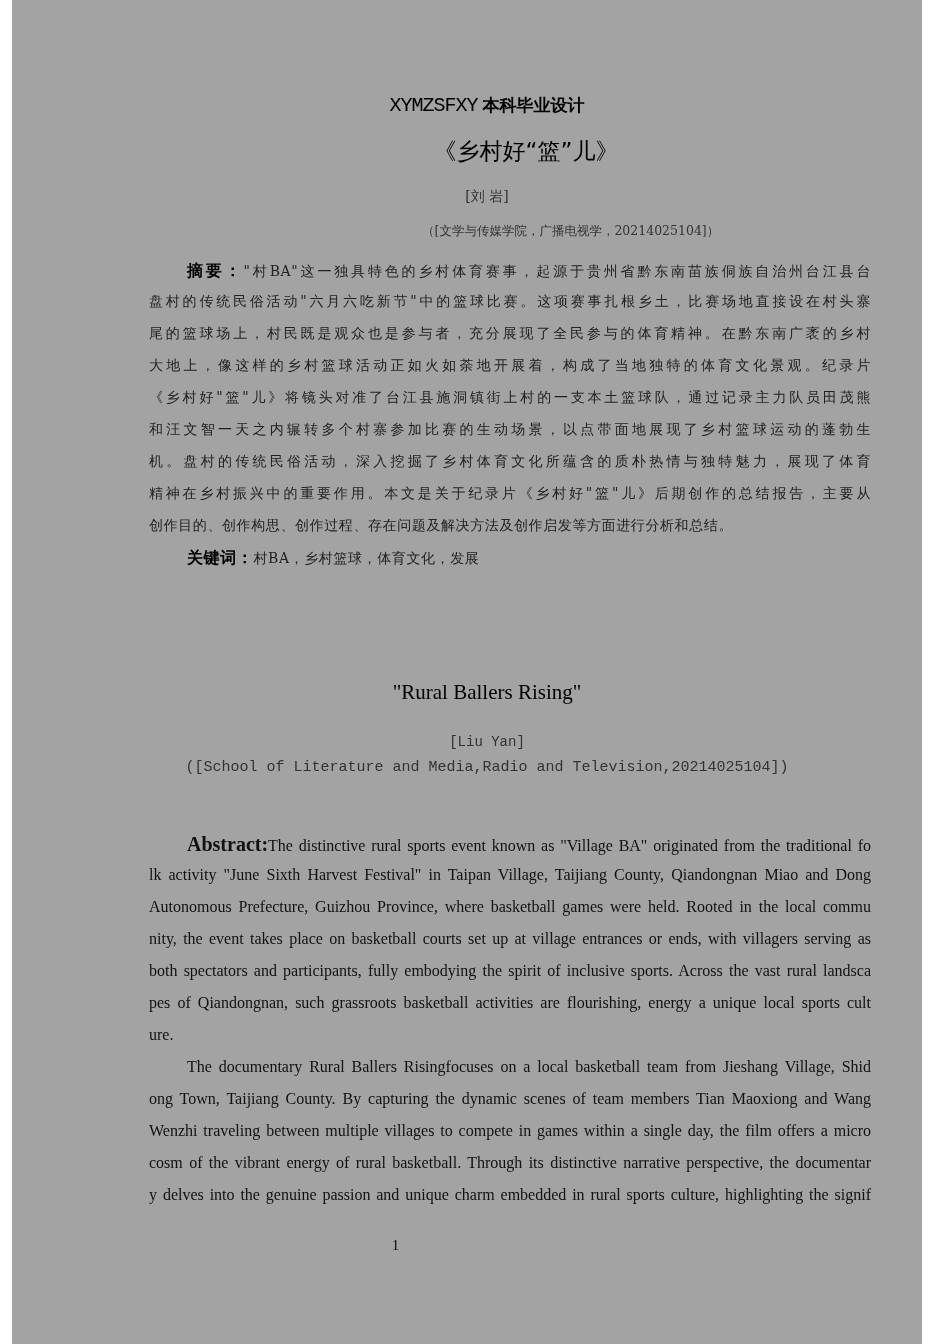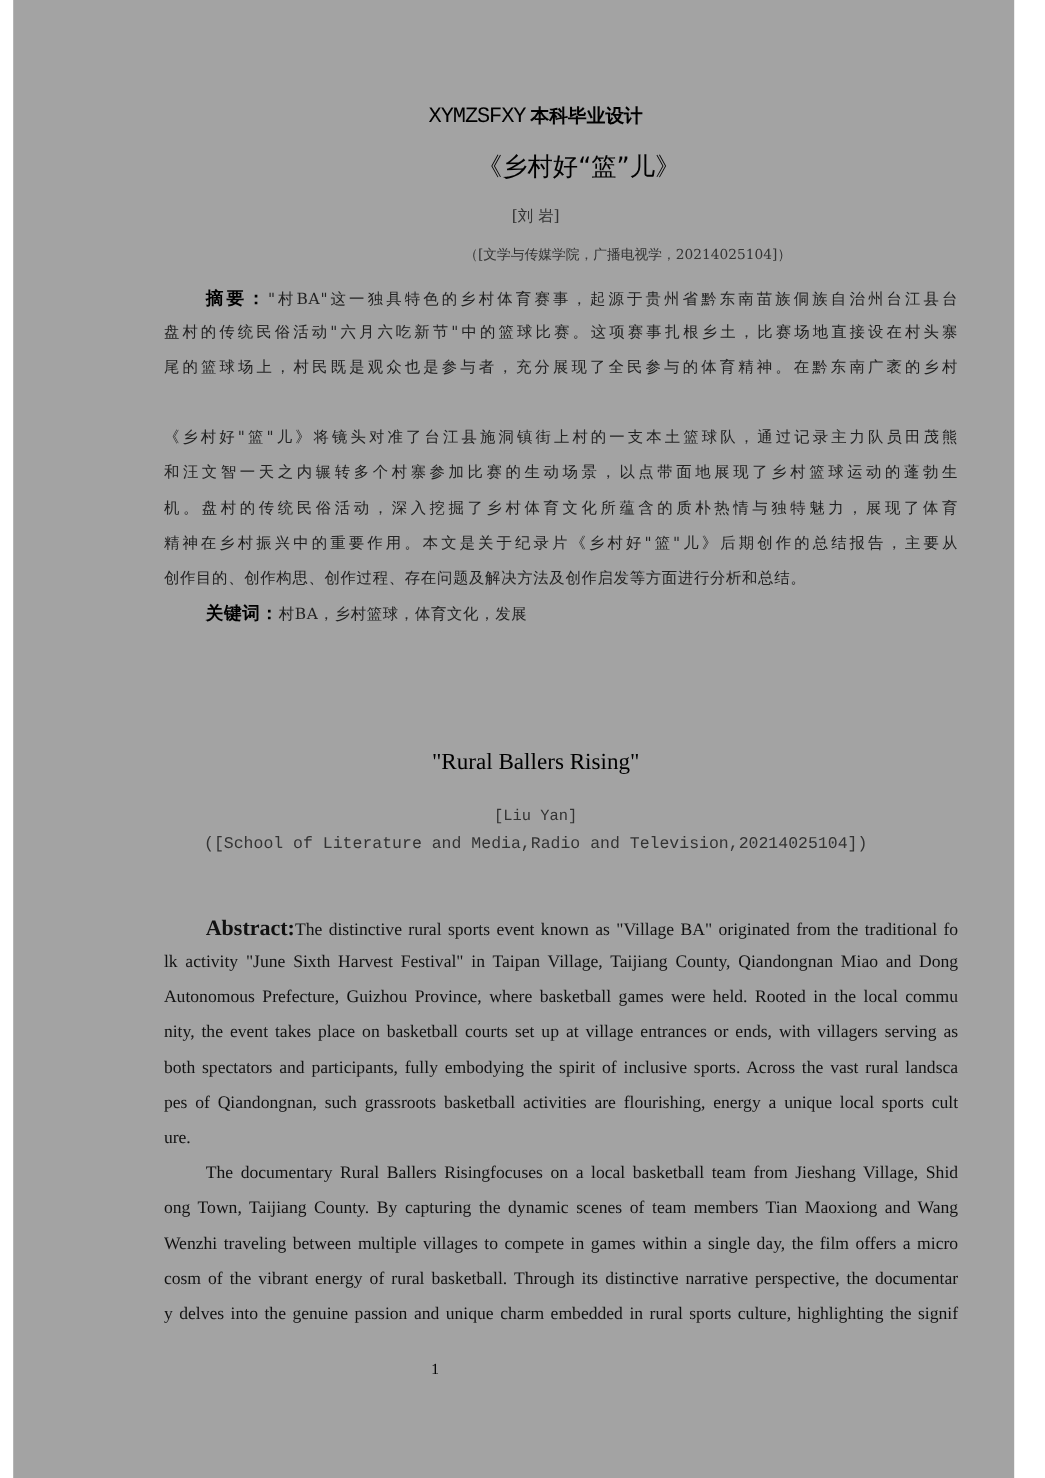--- a/index.html
+++ b/index.html
@@ -37,20 +37,21 @@
 
   <div class="abs center cn-title">《乡村好“篮”儿》</div>
   <div class="abs center cn-author">[刘 岩]</div>
   <div class="abs cn-aff">（[文学与传媒学院，广播电视学，20214025104]）</div>
 
   <div class="abs cn-line indent" style="top:261px;">
     <span class="label-bold">摘要：</span><span>"村BA"这一独具特色的乡村体育赛事，起源于贵州省黔东南苗族侗族自治州台江县台</span>
   </div>
   <div class="abs cn-line" style="top:293px;">盘村的传统民俗活动"六月六吃新节"中的篮球比赛。这项赛事扎根乡土，比赛场地直接设在村头寨</div>
   <div class="abs cn-line" style="top:325px;">尾的篮球场上，村民既是观众也是参与者，充分展现了全民参与的体育精神。在黔东南广袤的乡村</div>
+  <div class="abs cn-line" style="top:357px;">大地上，像这样的乡村篮球活动正如火如荼地开展着，构成了当地独特的体育文化景观。纪录片</div>
   <div class="abs cn-line" style="top:389px;">《乡村好"篮"儿》将镜头对准了台江县施洞镇街上村的一支本土篮球队，通过记录主力队员田茂熊</div>
   <div class="abs cn-line" style="top:421px;">和汪文智一天之内辗转多个村寨参加比赛的生动场景，以点带面地展现了乡村篮球运动的蓬勃生</div>
   <div class="abs cn-line" style="top:453px;">机。盘村的传统民俗活动，深入挖掘了乡村体育文化所蕴含的质朴热情与独特魅力，展现了体育</div>
   <div class="abs cn-line" style="top:485px;">精神在乡村振兴中的重要作用。本文是关于纪录片《乡村好"篮"儿》后期创作的总结报告，主要从</div>
   <div class="abs cn-line last" style="top:517px;">创作目的、创作构思、创作过程、存在问题及解决方法及创作启发等方面进行分析和总结。</div>
 
   <div class="abs cn-line last indent" style="top:548px;">
     <span class="label-bold">关键词：</span><span>村BA，乡村篮球，体育文化，发展</span>
   </div>
 

